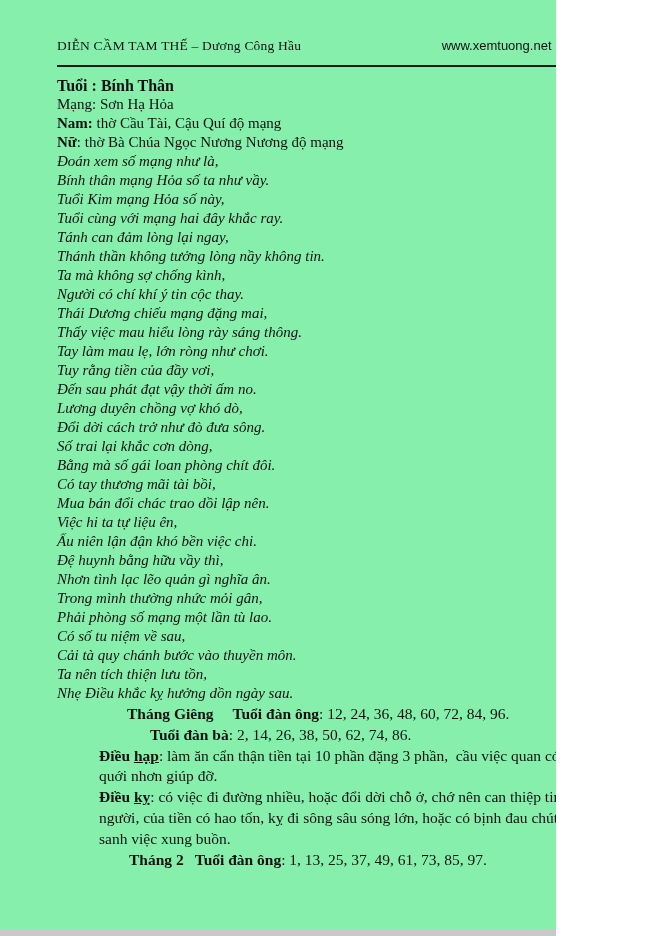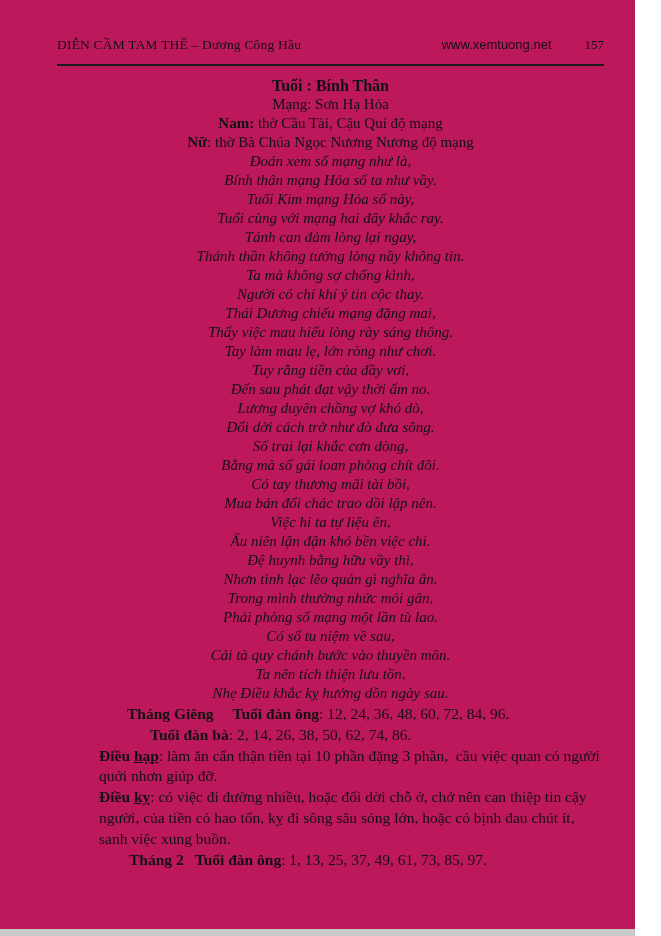--- a/index.html
+++ b/index.html
@@ -1,56 +1,56 @@
 <!DOCTYPE html>
 <html><head>
 <meta charset="utf-8">
 <style>
   html, body { margin: 0; padding: 0; background: #ffffff; }
   .page {
     position: relative;
-    width: 635px;
+    width: 556px;
     height: 936px;
-    background: #be185d;
+    background: #86efac;
     color: #111111;
     font-family: "Liberation Serif", "DejaVu Serif", serif;
     overflow: hidden;
   }
   .header {
     position: absolute;
     top: 37px;
     left: 57px;
     width: 547px;
     display: flex;
     justify-content: space-between;
     align-items: baseline;
     border-bottom: 2px solid #1a1a1a;
     padding-bottom: 11px;
   }
   .header .book-title {
     font-size: 13.5px;
     letter-spacing: 0.2px;
   }
-  .header .right-group { display: flex; align-items: flex-start; }
+  .header .right-group { display: flex; align-items: center; }
   .header .website {
     font-family: "Liberation Sans", sans-serif;
     font-size: 13px;
   }
   .header .page-number {
     font-size: 13px;
     margin-left: 33px;
   }
   .content {
     position: absolute;
     top: 76px;
     left: 57px;
     width: 547px;
   }
   .poem {
-    text-align: center;
+    text-align: left;
     font-size: 15px;
     line-height: 19px;
   }
   .poem .title-line {
     font-weight: bold;
     font-size: 16px;
   }
   .poem .bold { font-weight: bold; }
   .poem .label-gap { margin-right: 0.25em; }
   .pline { white-space: nowrap; font-style: italic; }

